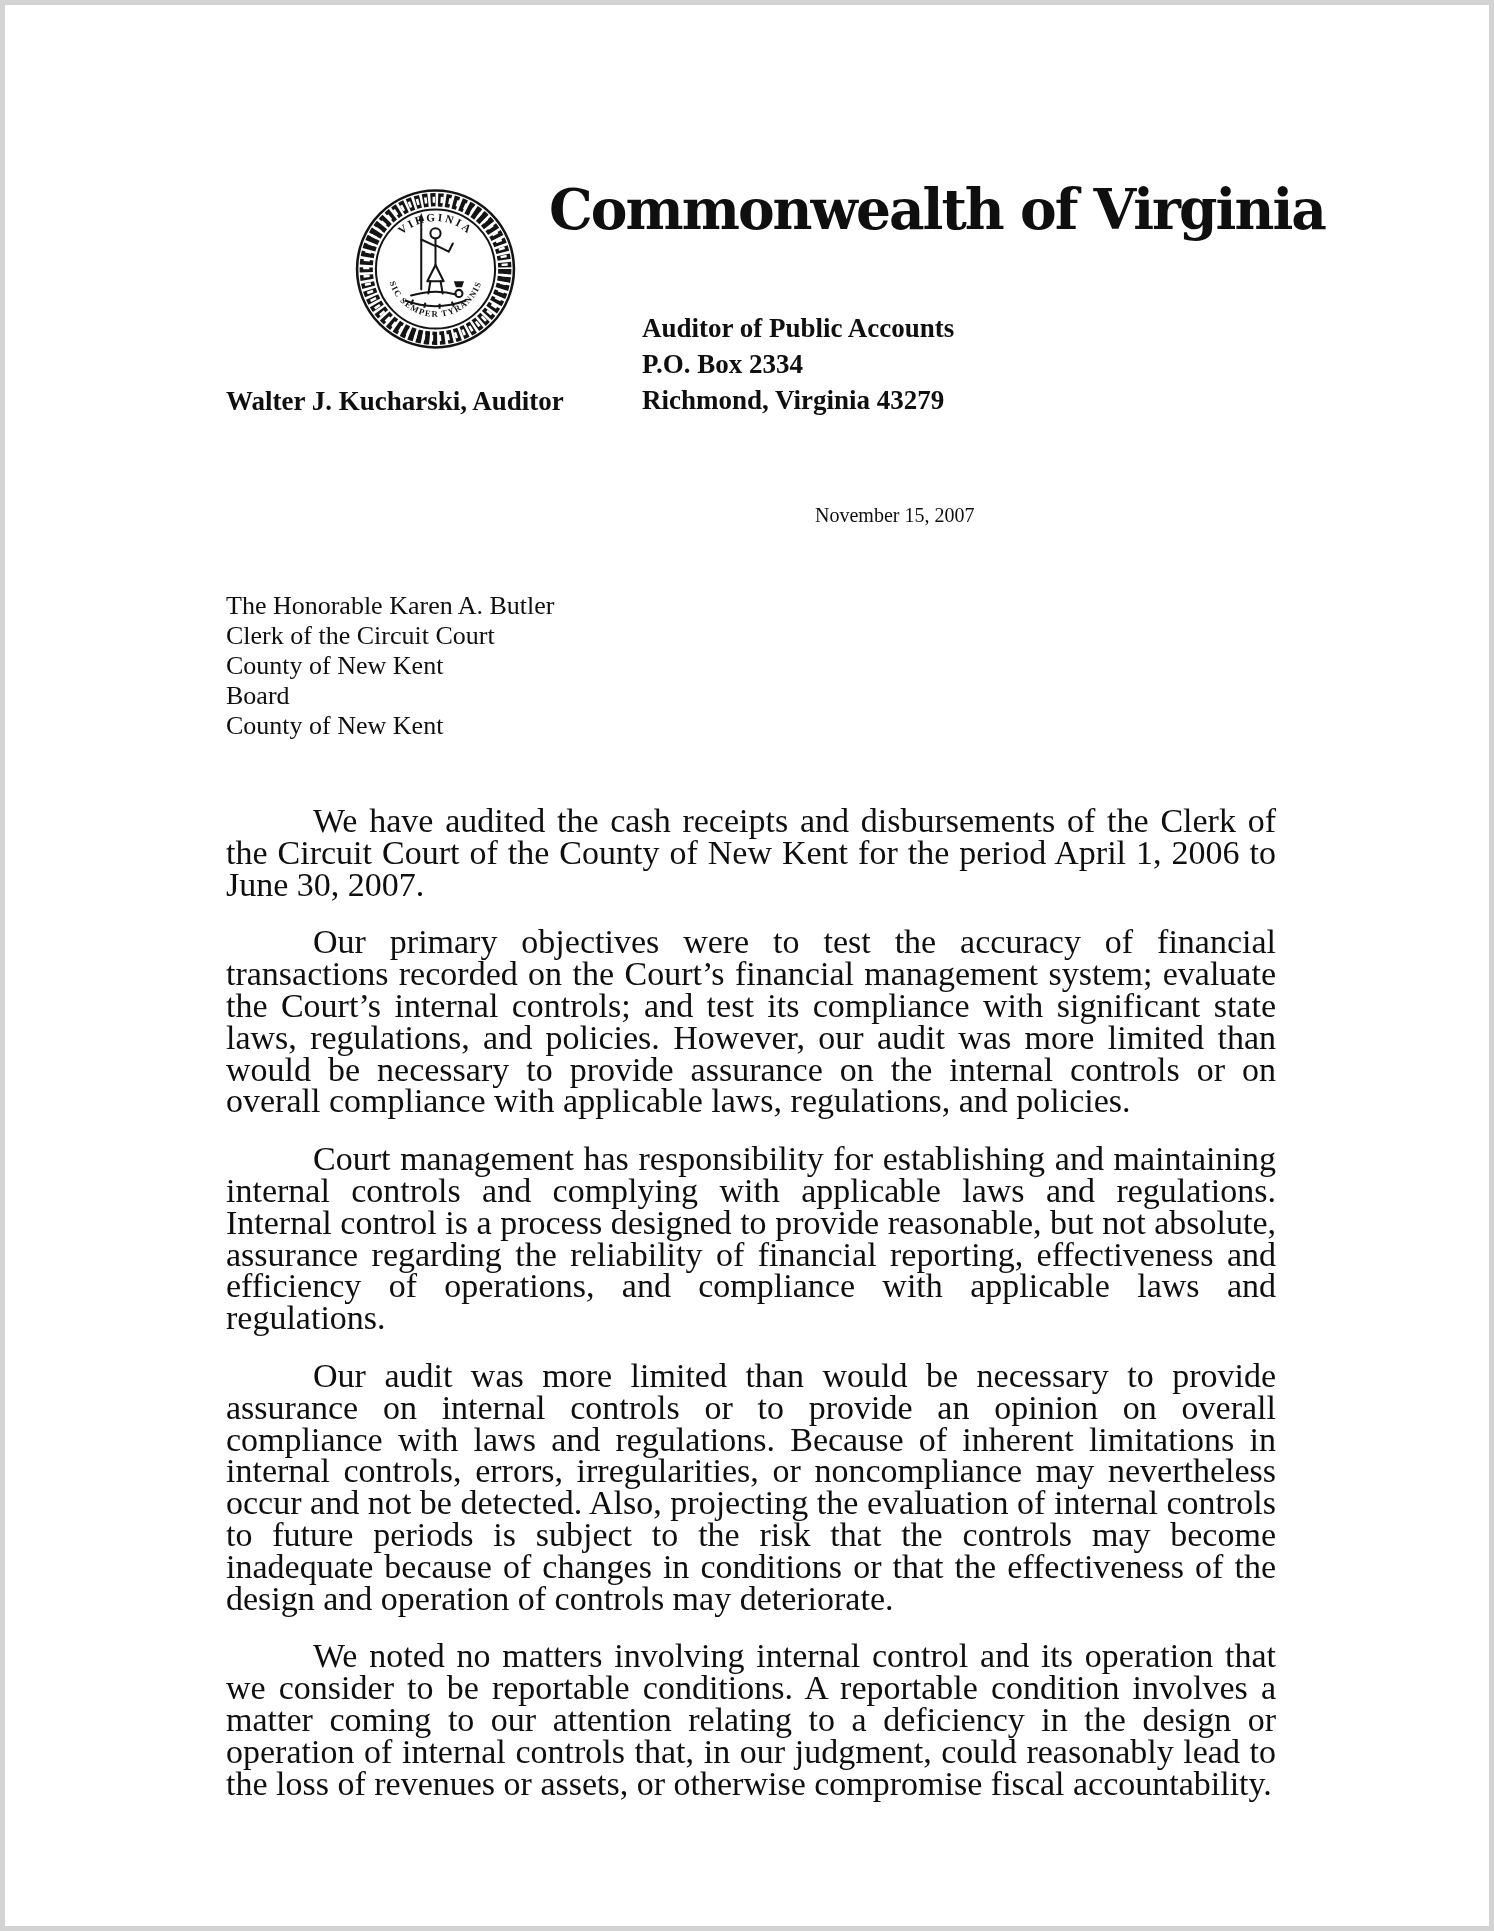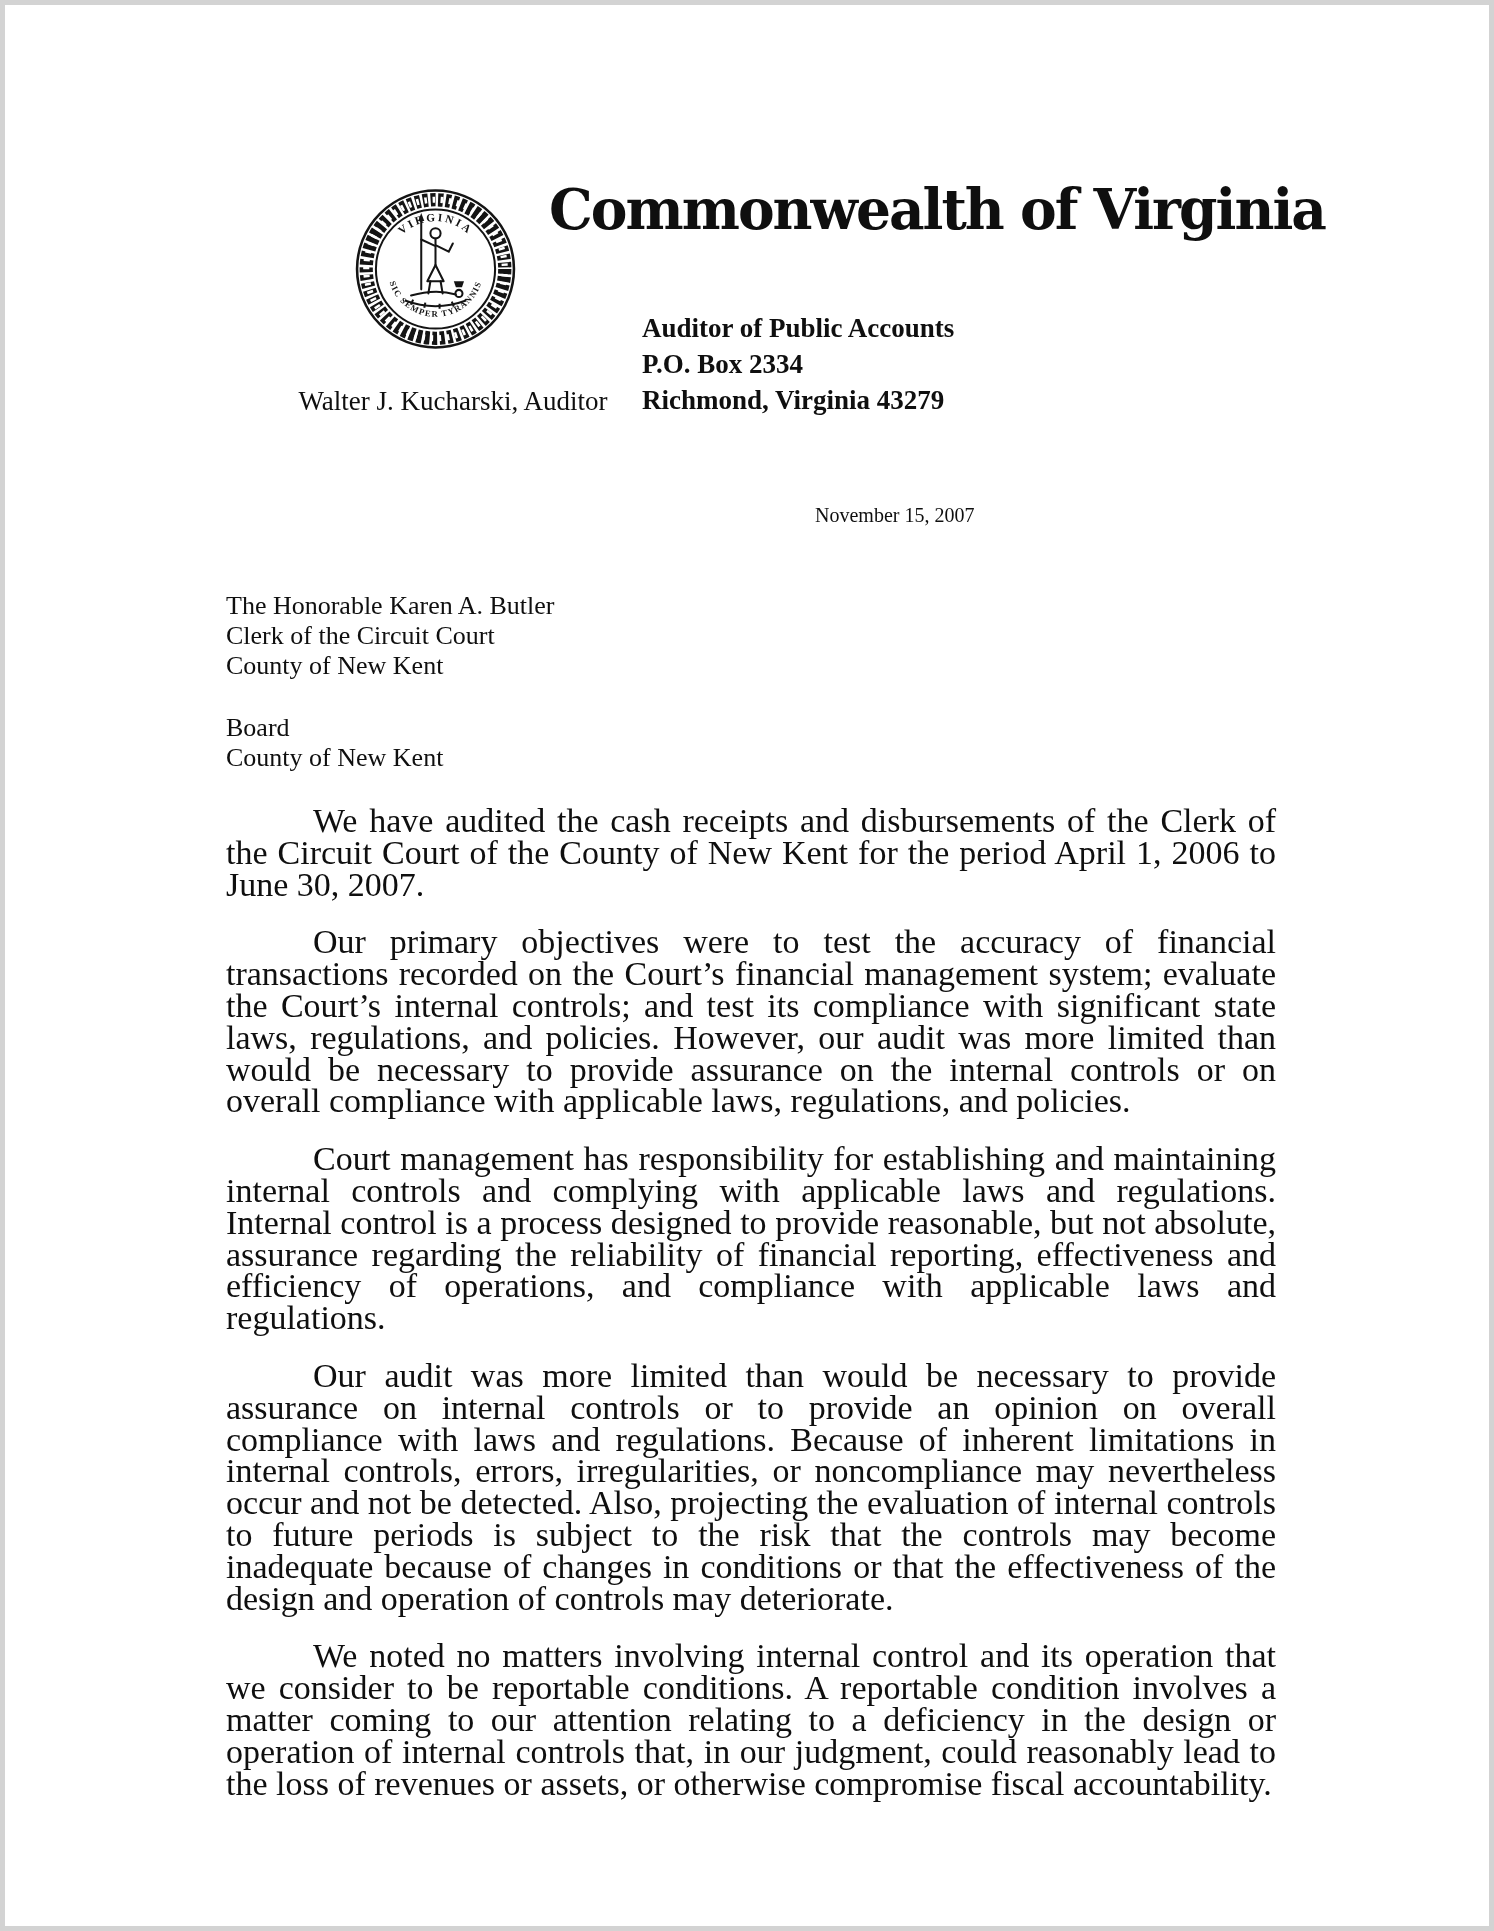--- a/index.html
+++ b/index.html
@@ -39,36 +39,36 @@
     width: 600px;
     text-align: left;
     font-weight: bold;
     font-size: 27px;
     line-height: 36px;
   }
   .auditor {
     position: absolute;
     left: 221px; top: 381px;
     width: 454px;
-    text-align: center;
-    font-weight: normal;
+    text-align: left;
+    font-weight: bold;
     font-size: 27px;
   }
   .date {
     position: absolute;
     left: 810px; top: 499px;
     font-size: 20px;
   }
   .recipients {
     position: absolute;
     left: 221px; top: 586px;
     font-size: 26px;
     line-height: 30px;
   }
-  .recipient-group-2 { margin-top: 32px; }
+  .recipient-group-2 { }
   .body-text {
     position: absolute;
     left: 221px; top: 800px;
     width: 1050px;
     font-size: 34px;
     line-height: 31.8px;
     text-align: justify;
     text-align-last: left;
   }
   .body-text p {

